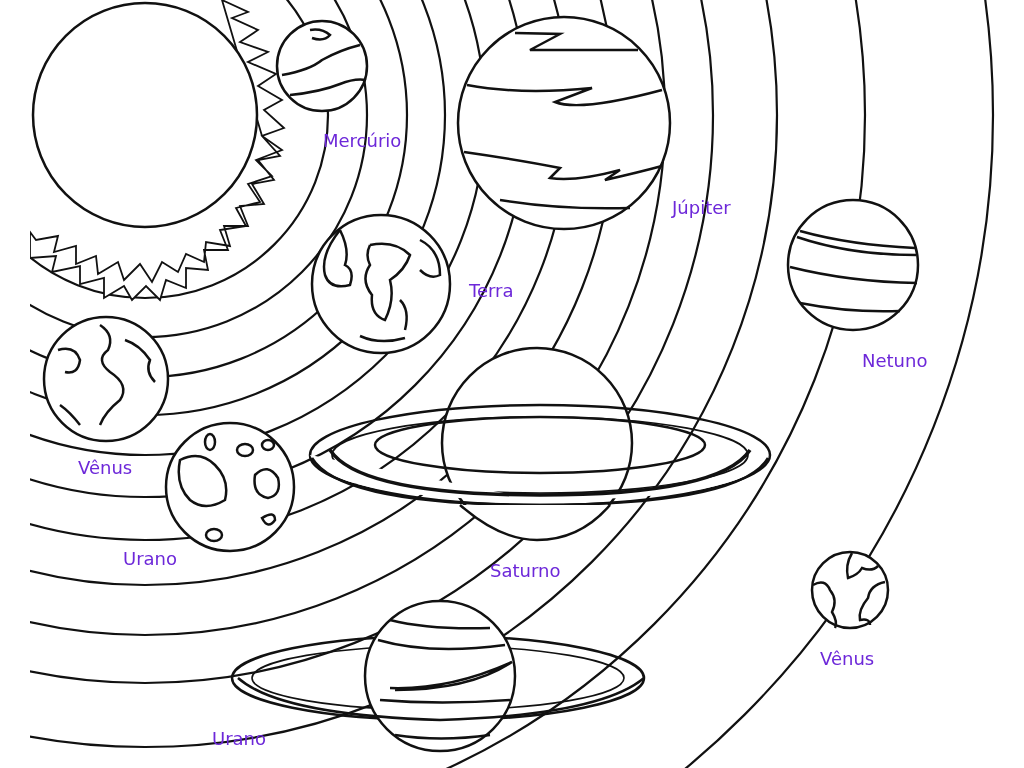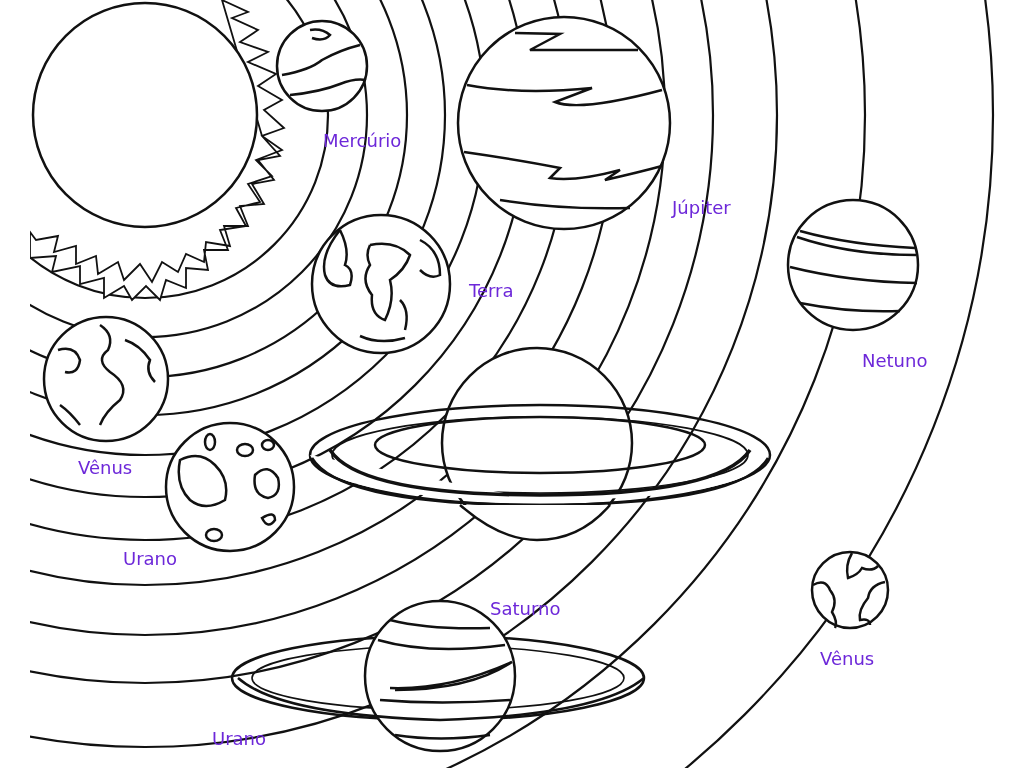--- a/index.html
+++ b/index.html
@@ -127,16 +127,16 @@
       </g>
     </g>
   </svg>
 
   <div class="label" style="left:323px;top:130px;">Mercúrio</div>
   <div class="label" style="left:66px;top:457px;margin-left:12px;">Vênus</div>
   <div class="label" style="left:469px;top:280px;">Terra</div>
   <div class="label" style="left:123px;top:548px;">Urano</div>
   <div class="label" style="left:672px;top:197px;">Júpiter</div>
   <div class="label" style="left:862px;top:350px;">Netuno</div>
-  <div class="label" style="left:490px;top:560px;margin-top:38px;">Saturno</div>
+  <div class="label" style="left:490px;top:560px;">Saturno</div>
   <div class="label" style="left:212px;top:728px;text-align:right;">Urano</div>
   <div class="label" style="left:820px;top:648px;">Vênus</div>
 </div>
 
 </body></html>

